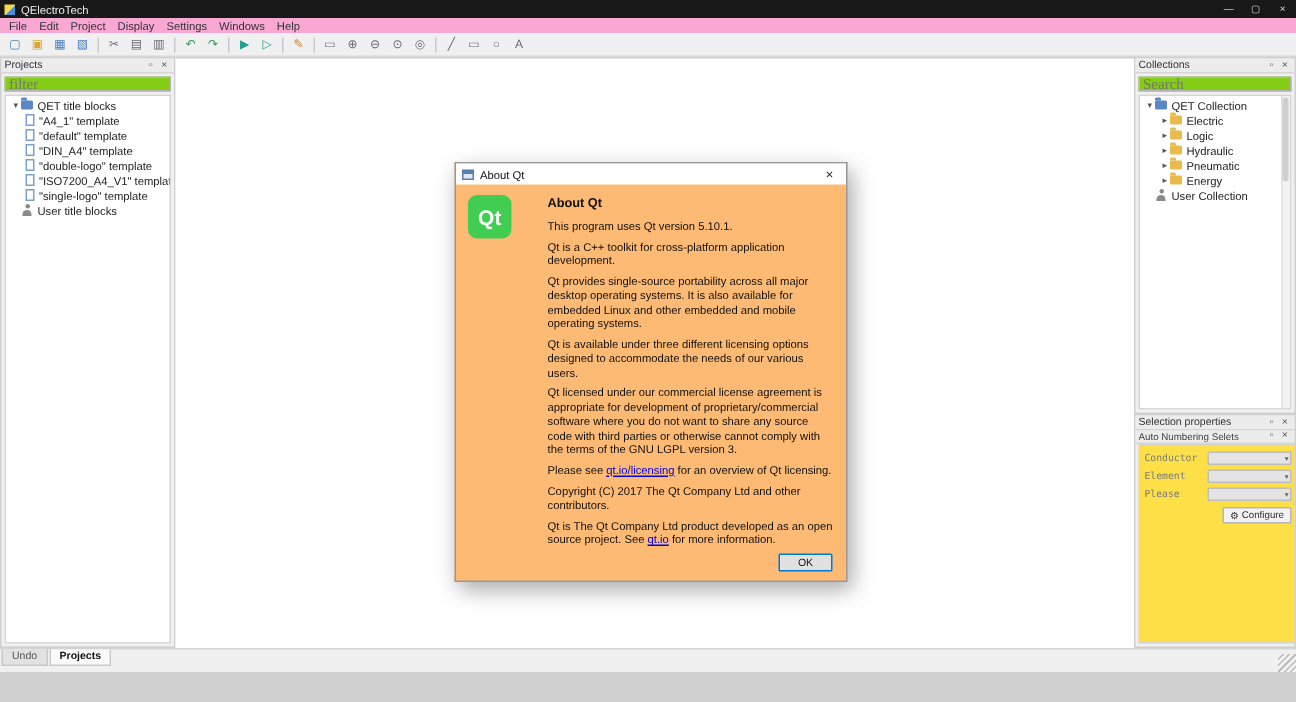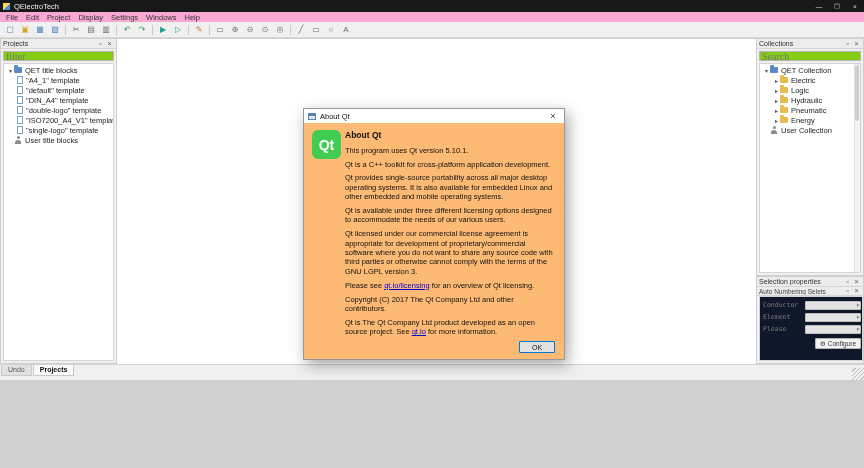--- a/index.html
+++ b/index.html
@@ -1,17 +1,17 @@
 <!DOCTYPE html>
 <html><head>
 <meta charset="utf-8">
 <style>
   *{margin:0;padding:0;box-sizing:border-box}
   html,body{width:864px;height:468px;overflow:hidden;background:#d0d0d0}
-  .app{position:relative;width:864px;height:380px;background:#f0f0f0;
+  .app{position:relative;width:864px;height:448px;background:#f0f0f0;
        font-family:"Liberation Sans",sans-serif;font-size:8px;color:#222}
 
   
   .titlebar{position:absolute;top:0;left:0;right:0;height:12px;background:#181818;
             color:#fff;display:flex;align-items:center;padding-left:3px}
   .app-icon{width:7px;height:7px;margin-right:4px;
             background:linear-gradient(135deg,#f7d64a 55%,#4a90d9 45%)}
   .win-title{font-size:7.5px;color:#eee}
   .win-controls{margin-left:auto;display:flex;height:100%}
   .win-btn{width:18px;height:100%;display:flex;align-items:center;justify-content:center;
@@ -66,21 +66,21 @@
   .user-ic::after{content:"";position:absolute;bottom:0;left:1px;width:6px;height:4px;
                   border-radius:3px 3px 0 0;background:#8a8a8a}
   .vscroll{position:absolute;top:0;right:0;width:6px;bottom:0;background:#f2f2f2;
            border-left:1px solid #e0e0e0}
   .vthumb{position:absolute;top:1px;right:1px;width:4px;height:56px;background:#cfcfcf;
           border-radius:2px}
 
   
   .subheader{height:9px;display:flex;align-items:center;background:#ececec;
              border-bottom:1px solid #d5d5d5;padding:0 2px;font-size:6.5px;color:#444}
-  .sel-body{flex:1;background:#0f172a;margin:0 0 2px 2px;border:1px solid #d5d5d5;
+  .sel-body{flex:1;background:#fde047;margin:0 0 2px 2px;border:1px solid #d5d5d5;
             padding:2px 1px 2px 3px}
   .field-row{display:flex;align-items:center;height:12px}
   .flabel{font-family:"DejaVu Sans Mono",monospace;font-size:6.5px;color:#7a7a7a;width:42px}
   .combo{flex:1;height:9px;background:#e4e4e4;border:1px solid #bdbdbd;border-radius:1px;
          display:flex;align-items:center;justify-content:flex-end}
   .ca{font-size:5px;color:#666;margin-right:1px}
   .cfg-row{display:flex;justify-content:flex-end;margin-top:3px}
   .cfg-btn{font-size:6.5px;height:11px;border:1px solid #b5b5b5;background:#f2f2f2;
            padding:0 4px;border-radius:1px;display:flex;align-items:center;gap:2px;color:#333;
            font-family:"Liberation Sans",sans-serif}
@@ -97,21 +97,21 @@
 
   
   .dialog{position:absolute;left:303px;top:108px;width:262px;background:#fdba74;
           border:1px solid #999;box-shadow:3px 5px 14px rgba(0,0,0,.35);z-index:20}
   .dlg-titlebar{height:14px;display:flex;align-items:center;background:#ffffff;padding-left:4px}
   .dlg-icon{width:8px;height:7px;margin-right:4px;border:1px solid #5a7fae;background:#dce8f5;
             border-top:3px solid #5a7fae}
   .dlg-title{font-size:7.5px;color:#111}
   .dlg-close{margin-left:auto;width:22px;height:14px;text-align:center;line-height:14px;
              font-size:9px;color:#333;background:transparent;border:0}
-  .dlg-body{display:flex;padding:7px 9px 6px 8px;gap:4px}
+  .dlg-body{display:flex;padding:7px 9px 6px 8px;gap:24px}
   .qt-logo{width:29px;height:29px;background:#41cd52;border-radius:6px;color:#fff;
            font-weight:bold;font-size:14px;display:flex;align-items:center;justify-content:center;
            flex-shrink:0}
   .dlg-text{font-size:7.5px;line-height:1.25;color:#111}
   .dlg-text h3{font-size:8.5px;margin-bottom:5px}
   .dlg-text p{margin-bottom:4.5px}
   .dlg-text a{color:#0000e0;text-decoration:underline}
   .dlg-footer{display:flex;justify-content:flex-end;margin-top:4px}
   .ok-btn{width:36px;height:12px;font-size:7px;background:#e1e1e1;border:1px solid #0078d7;
           border-radius:1px;color:#111;font-family:"Liberation Sans",sans-serif}

